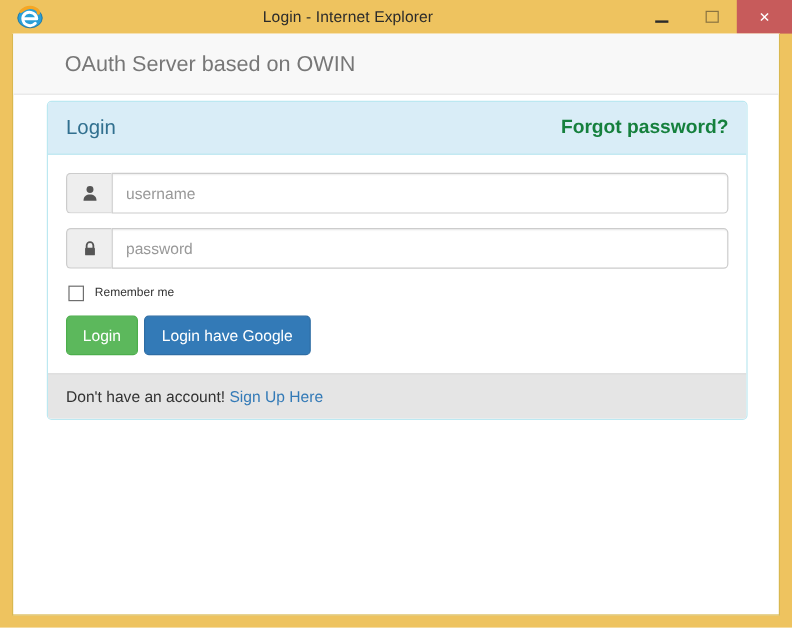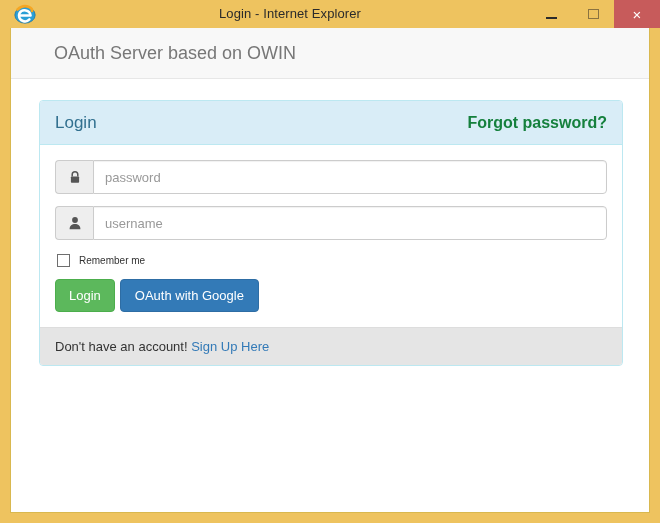--- a/index.html
+++ b/index.html
@@ -113,21 +113,21 @@
     font-size: 18px;
     color: #777777;
     line-height: 20px;
     margin-left: 28px;
   }
 
   
   .panel {
     position: absolute;
     left: 28px;
-    top: 72px;
+    top: 56px;
     width: 584px;
     border: 1px solid #bce8f1;
     border-radius: 4px;
     background: #ffffff;
     box-sizing: border-box;
     overflow: hidden;
   }
   .panel-heading {
     background: #d9edf7;
     border-bottom: 1px solid #bce8f1;
@@ -282,45 +282,45 @@
       <div class="panel-heading">
         <span class="panel-title">Login</span>
         <a class="forgot-link">Forgot password?</a>
       </div>
 
       <div class="panel-body">
 
         <div class="input-group">
           <span class="input-addon">
             <svg width="14" height="14" viewBox="0 0 14 14">
+              <circle cx="7" cy="4" r="2.9" fill="#555555"></circle>
+              <path d="M1.6 13.2 C1.6 9.4 4 8 7 8 C10 8 12.4 9.4 12.4 13.2 Z" fill="#555555"></path>
+            </svg>
+          </span>
+          <input class="form-control" type="text" placeholder="username" style="">
+        </div>
+
+        <div class="input-group">
+          <span class="input-addon">
+            <svg width="14" height="14" viewBox="0 0 14 14">
               <path d="M4.2 6.6 V4.6 a2.8 2.8 0 0 1 5.6 0 V6.6" fill="none" stroke="#555555" stroke-width="1.5"></path>
               <rect x="2.9" y="6.4" width="8.2" height="6.4" rx="0.8" fill="#555555"></rect>
             </svg>
           </span>
           <input class="form-control" type="password" placeholder="password" style="">
         </div>
 
-        <div class="input-group">
-          <span class="input-addon">
-            <svg width="14" height="14" viewBox="0 0 14 14">
-              <circle cx="7" cy="4" r="2.9" fill="#555555"></circle>
-              <path d="M1.6 13.2 C1.6 9.4 4 8 7 8 C10 8 12.4 9.4 12.4 13.2 Z" fill="#555555"></path>
-            </svg>
-          </span>
-          <input class="form-control" type="text" placeholder="username" style="">
-        </div>
-
         <div class="checkbox-row">
           <span class="checkbox-box"></span>
           <span class="checkbox-label">Remember me</span>
         </div>
 
         <div class="btn-row">
           <button class="btn btn-success">Login</button>
-          <button class="btn btn-primary">OAuth with Google</button>
+          <button class="btn btn-primary">Login have Google</button>
         </div>
 
       </div>
 
       <div class="panel-footer">
         <span>Don't have an account!</span>
         <a class="signup-link">Sign Up Here</a>
       </div>
 
     </div>

